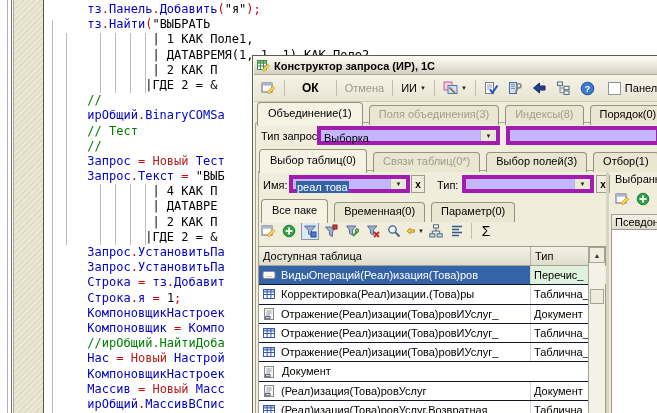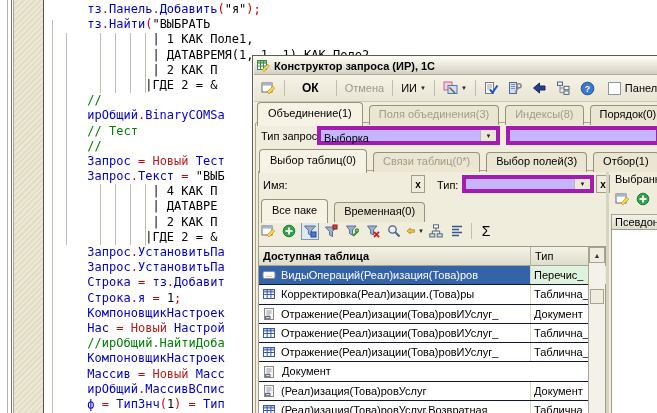--- a/index.html
+++ b/index.html
@@ -47,21 +47,21 @@
   .xbtn{position:absolute;width:14px;height:19px;box-sizing:border-box;background:#efecdc;
     border:1px solid #a09c8a;display:flex;align-items:center;justify-content:center;
     font-size:10px;font-weight:bold;}
   .icontb{position:absolute;display:flex;gap:3px;align-items:center;}
   .itbtn{width:18px;height:18px;display:flex;align-items:center;justify-content:center;position:relative;}
   .itbtn.pressed{border:1px solid #8a96a4;background:#dce9f5;width:16px;height:16px;}
   .itbtn.glyph{font-size:14px;}
   .grid{position:absolute;background:#fff;border:1px solid #a09c88;}
   .ghead{display:flex;height:19px;background:linear-gradient(#f4f2e8,#deddcb);
     border-bottom:1px solid #a8a494;box-sizing:border-box;}
-  .gh1{width:272px;padding-left:4px;line-height:18px;border-right:1px solid #b8b4a4;box-sizing:border-box;font-weight:bold;}
+  .gh1{width:272px;padding-left:4px;line-height:18px;border-right:1px solid #b8b4a4;box-sizing:border-box;}
   .gh2{width:58px;padding-left:4px;line-height:18px;box-sizing:border-box;}
   .grow{display:flex;height:19.3px;border-bottom:1px solid #0f172a;background:#fff;box-sizing:border-box;}
   .gicon{width:20px;flex:none;display:flex;align-items:center;justify-content:center;}
   .gname{flex:none;width:252px;border-right:1px solid #d8d8c8;font-size:11px;line-height:18px;
     padding-left:2px;overflow:hidden;white-space:nowrap;box-sizing:border-box;}
   .gtype{flex:none;width:76px;padding-left:3px;font-size:11px;line-height:18px;
     overflow:hidden;white-space:nowrap;box-sizing:border-box;}
   .grow.sel{background:#3563a8;}
   .grow.sel .gname{color:#fff;}
   .gtype.typesel{background:#def2de;color:#000;}
@@ -115,22 +115,23 @@
         <div class="code-line">      <span class="c-id">Запрос</span><span class="c-op">.</span><span class="c-id">Текст</span><span class="c-op"> = </span><span class="c-str">"ВЫБ</span></div>
         <div class="code-line">               <span class="c-str">| 4 КАК П</span></div>
         <div class="code-line">               <span class="c-str">| ДАТАВРЕ</span></div>
         <div class="code-line">               <span class="c-str">| 2 КАК П</span></div>
         <div class="code-line">              <span class="c-str">|ГДЕ 2 = &amp;</span></div>
         <div class="code-line">      <span class="c-id">Запрос</span><span class="c-op">.</span><span class="c-id">УстановитьПа</span></div>
         <div class="code-line">      <span class="c-id">Запрос</span><span class="c-op">.</span><span class="c-id">УстановитьПа</span></div>
         <div class="code-line">      <span class="c-id">Строка</span><span class="c-op"> = </span><span class="c-id">тз</span><span class="c-op">.</span><span class="c-id">Добавит</span></div>
         <div class="code-line">      <span class="c-id">Строка</span><span class="c-op">.</span><span class="c-id">я</span><span class="c-op"> = </span><span class="c-num">1</span><span class="c-op">;</span></div>
         <div class="code-line">      <span class="c-id">КомпоновщикНастроек</span></div>
+        <div class="code-line">      <span class="c-id">Компоновщик</span><span class="c-op"> = </span><span class="c-id">Компо</span></div>
+        <div class="code-line">      <span class="c-com">//ирОбщий.НайтиДоба</span></div>
         <div class="code-line">      <span class="c-id">Нас</span><span class="c-op"> = </span><span class="c-kw">Новый</span><span class="c-id"> Настрой</span></div>
-        <div class="code-line">      <span class="c-com">//ирОбщий.НайтиДоба</span></div>
         <div class="code-line">      <span class="c-id">КомпоновщикНастроек</span></div>
         <div class="code-line">      <span class="c-id">Массив</span><span class="c-op"> = </span><span class="c-kw">Новый</span><span class="c-id"> Масс</span></div>
         <div class="code-line">      <span class="c-id">ирОбщий</span><span class="c-op">.</span><span class="c-id">МассивВСпис</span></div>
         <div class="code-line">      <span class="c-id">ф</span><span class="c-op"> = </span><span class="c-id">ТипЗнч</span><span class="c-op">(</span><span class="c-num">1</span><span class="c-op">)</span><span class="c-op"> = </span><span class="c-id">Тип</span></div>
       </div>
   </div>
 
   <div class="dialog">
     <div class="titlebar">
       <span>
@@ -231,32 +232,37 @@
 
     <div class="tabsrow" style="left:6px;top:93px">
         <span class="tab active">Выбор таблиц(0)</span>
         <span class="tab disabled">Связи таблиц(0*)</span>
         <span class="tab normal">Выбор полей(3)</span>
         <span class="tab normal">Отбор(1)</span>
       </div>
     <div class="gb" style="left:5px;top:114px;width:412px;height:258px"></div>
 
     <span class="lbl" style="left:10px;top:123px">Имя:</span>
+    <div class="combo" style="left:36px;top:119px;width:121px;height:18px">
+      <span class="ctext hl">реал това</span>
+      <span class="cbtn">▼</span>
+    </div>
     <span class="xbtn" style="left:158px;top:119px;height:18px">x</span>
 
     <span class="lbl" style="left:184px;top:123px">Тип:</span>
     <div class="combo" style="left:209px;top:119px;width:132px;height:18px">
       <span class="ctext"></span>
       <span class="cbtn">▼</span>
     </div>
     <span class="xbtn" style="left:343px;top:119px;height:18px">x</span>
 
     <div class="tabsrow" style="left:8px;top:143px">
         <span class="tab active">Все паке</span>
         <span class="tab normal">Временная(0)</span>
+        <span class="tab normal">Параметр(0)</span>
       </div>
     <div class="icontb" style="left:6px;top:164px;height:21px">
         <span class="itbtn">
           <svg width="15" height="14" viewBox="0 0 15 14">
             <rect x="1" y="2" width="10" height="9" fill="#fff" stroke="#667"></rect>
             <rect x="1" y="2" width="10" height="2.6" fill="#a8b4cc"></rect>
             <path d="M8 13 L13.8 7.2 L11.8 5.2 L6 11 Z" fill="#fdd34a" stroke="#b8860b" stroke-width="0.6"></path>
           </svg>
         </span>
         <span class="itbtn">

